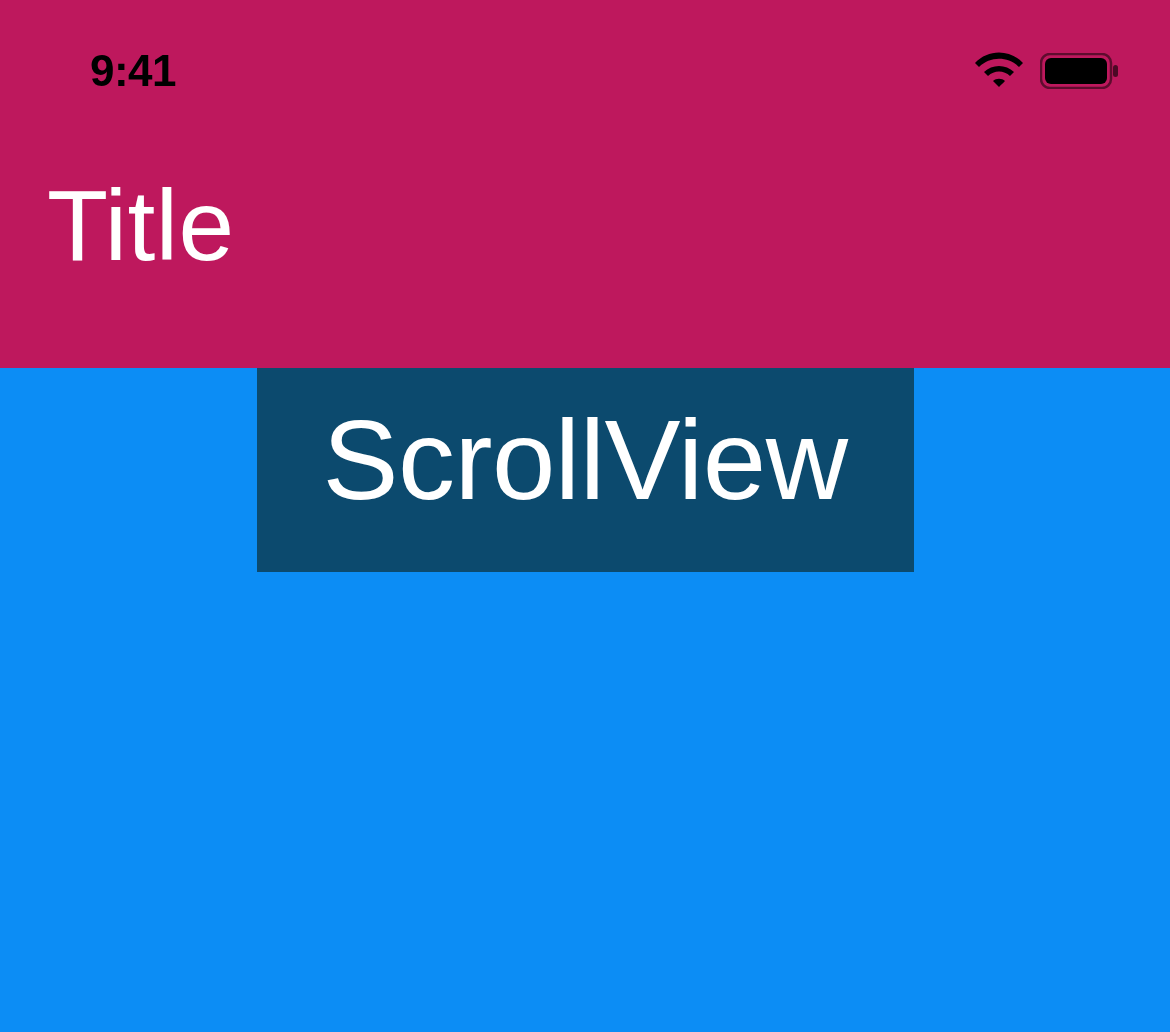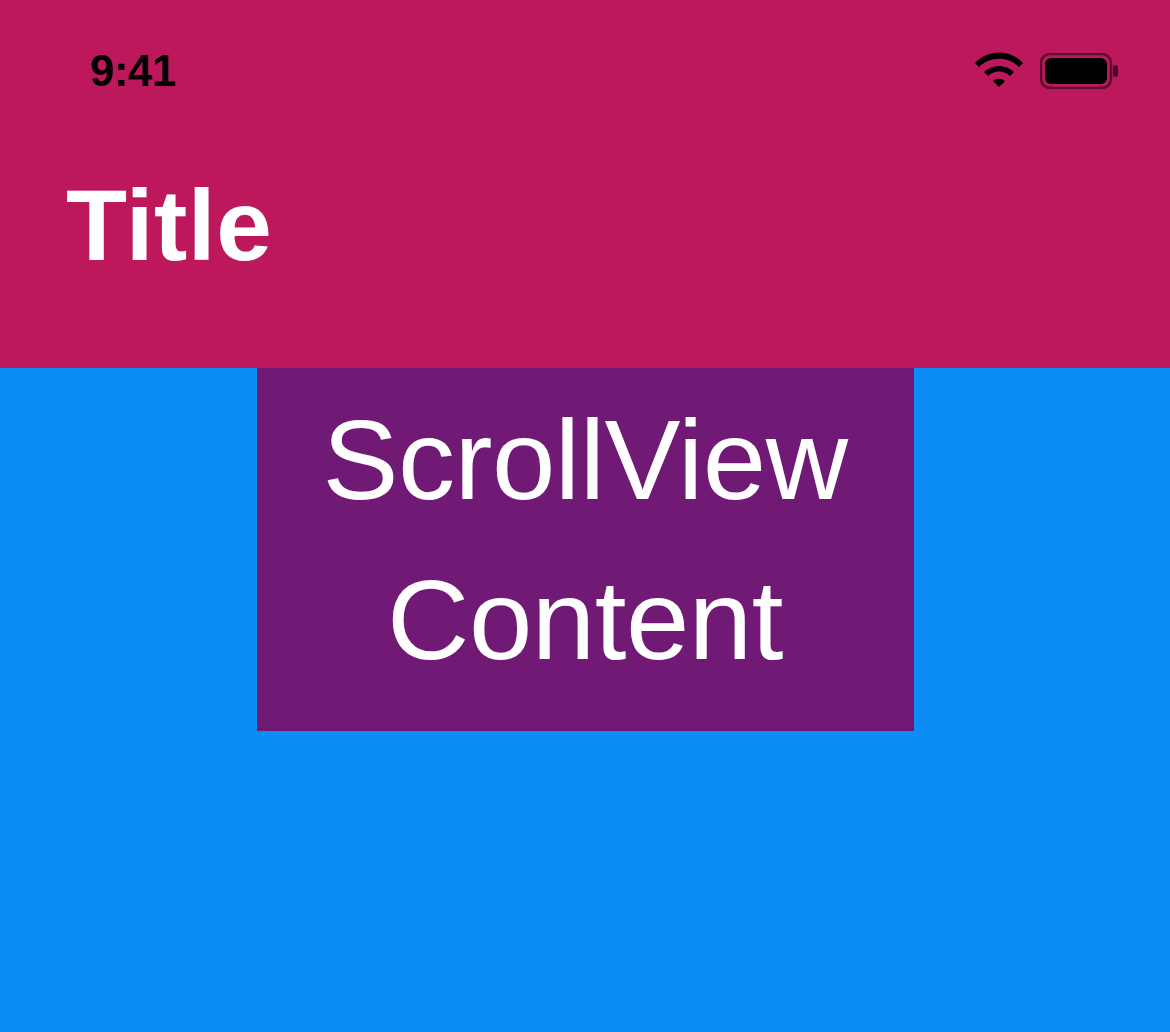--- a/index.html
+++ b/index.html
@@ -44,31 +44,31 @@
       display: block;
     }
     .battery-icon svg {
       width: 80px;
       height: 36px;
       display: block;
     }
     .nav-title {
       color: #ffffff;
       font-size: 100px;
-      font-weight: 700;
+      font-weight: 400;
       letter-spacing: 0.5px;
-      padding-left: 66px;
+      padding-left: 47px;
       padding-top: 68px;
     }
     .scroll-area {
       width: 100%;
       position: relative;
     }
     .content-box {
-      background: #701a75;
+      background: #0c4a6e;
       margin: 0 auto;
       width: 657px;
       text-align: center;
       padding: 12px 0 32px 0;
     }
     .content-text {
       color: #ffffff;
       font-size: 114px;
       font-weight: 400;
       line-height: 1.4;
@@ -97,15 +97,14 @@
         </svg>
       </span>
     </div>
   </div>
   <div class="nav-title">Title</div>
 </div>
 
 <div class="scroll-area">
   <div class="content-box">
     <div class="content-text">ScrollView</div>
-    <div class="content-text">Content</div>
   </div>
 </div>
 
 </body></html>

